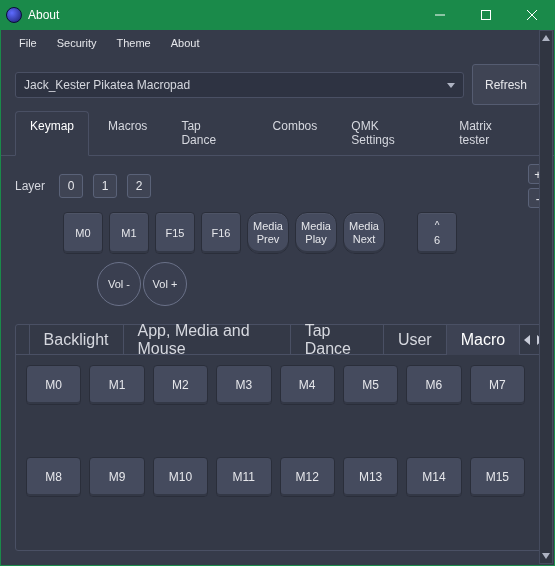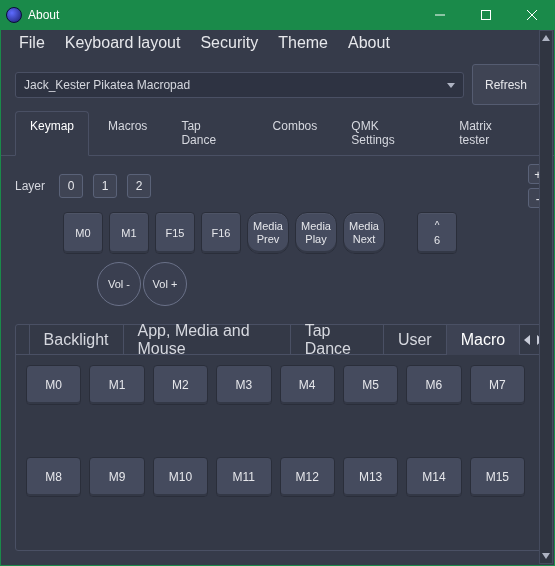--- a/index.html
+++ b/index.html
@@ -5,21 +5,21 @@
 * { box-sizing: border-box; margin: 0; padding: 0; font-family: "Segoe UI", Tahoma, sans-serif; }
 body { background: #1a8a4a; width: 555px; height: 566px; overflow: hidden; }
 .window { width: 555px; height: 566px; background: #1a8a4a; }
 .titlebar { height: 30px; background: #1a8a4a; display: flex; align-items: center; color: #fff; font-size: 12px; }
 .titlebar .icon { width: 16px; height: 16px; margin: 0 6px; border-radius: 50%; background: radial-gradient(circle at 35% 35%, #5d6bff, #1a1d6a); border: 1px solid #0a0c3a; }
 .titlebar .title { flex: 0 0 auto; }
 .titlebar .spacer { flex: 1; }
 .winbtn { width: 46px; height: 30px; display: flex; align-items: center; justify-content: center; color: #fff; }
 .winbtn svg { width: 10px; height: 10px; stroke: #fff; stroke-width: 1; fill: none; }
 .client { background: #363b4a; width: 553px; height: 535px; margin: 0 1px 1px 1px; display: flex; flex-direction: column; }
-.menubar { height: 26px; display: flex; align-items: center; gap: 0; color: #e6e7eb; font-size: 16px; padding: 0 8px; }
+.menubar { height: 26px; display: flex; align-items: center; gap: 0; color: #e6e7eb; font-size: 11px; padding: 0 8px; }
 .menuitem { padding: 3px 10px; }
 .devicebar { display: flex; align-items: center; gap: 8px; padding: 8px 14px 6px 14px; justify-content: flex-end; }
 .combo { flex: 1; height: 26px; background: #2e3342; border: 1px solid #4a5064; border-radius: 3px; color: #d6d8df; font-size: 12px; display: flex; align-items: center; padding: 0 8px; position: relative; }
 .combo .chev { margin-left: auto; }
 .btn { height: 41px; background: #3f4454; border: 1px solid #555c71; border-radius: 3px; color: #e6e7eb; font-size: 12px; padding: 0 12px; display: flex; align-items: center; }
 .tabs { display: flex; gap: 4px; padding: 0 14px; font-size: 12px; color: #d6d8df; border-bottom: 1px solid #4a5064; }
 .tab { padding: 7px 14px 8px 14px; border: 1px solid transparent; border-bottom: none; position: relative; }
 .tab.active { background: #363b4a; border: 1px solid #4a5064; border-bottom: 1px solid #363b4a; border-radius: 4px 4px 0 0; margin-bottom: -1px; color: #fff; }
 .content { padding: 10px 6px 14px 14px; flex: 1; display: flex; flex-direction: column; }
 .layerrow { display: flex; align-items: center; gap: 10px; padding: 8px 0 14px 0; position: relative; }
@@ -69,21 +69,20 @@
     <div class="winbtn">
         <svg viewBox="0 0 10 10">
           <line x1="0" y1="0" x2="10" y2="10"></line>
           <line x1="10" y1="0" x2="0" y2="10"></line>
         </svg>
       </div>
   </div>
   <div class="client">
     <div class="menubar">
       <div class="menuitem">File</div>
-      <div class="menuitem">Keyboard layout</div>
       <div class="menuitem">Security</div>
       <div class="menuitem">Theme</div>
       <div class="menuitem">About</div>
     </div>
     <div class="devicebar">
       <div class="combo">
         <span>Jack_Kester Pikatea Macropad</span>
         <span class="chev"><svg viewBox="0 0 8 6">
               <path d="M0 0 L4 5 L8 0 Z"></path>
             </svg></span>

